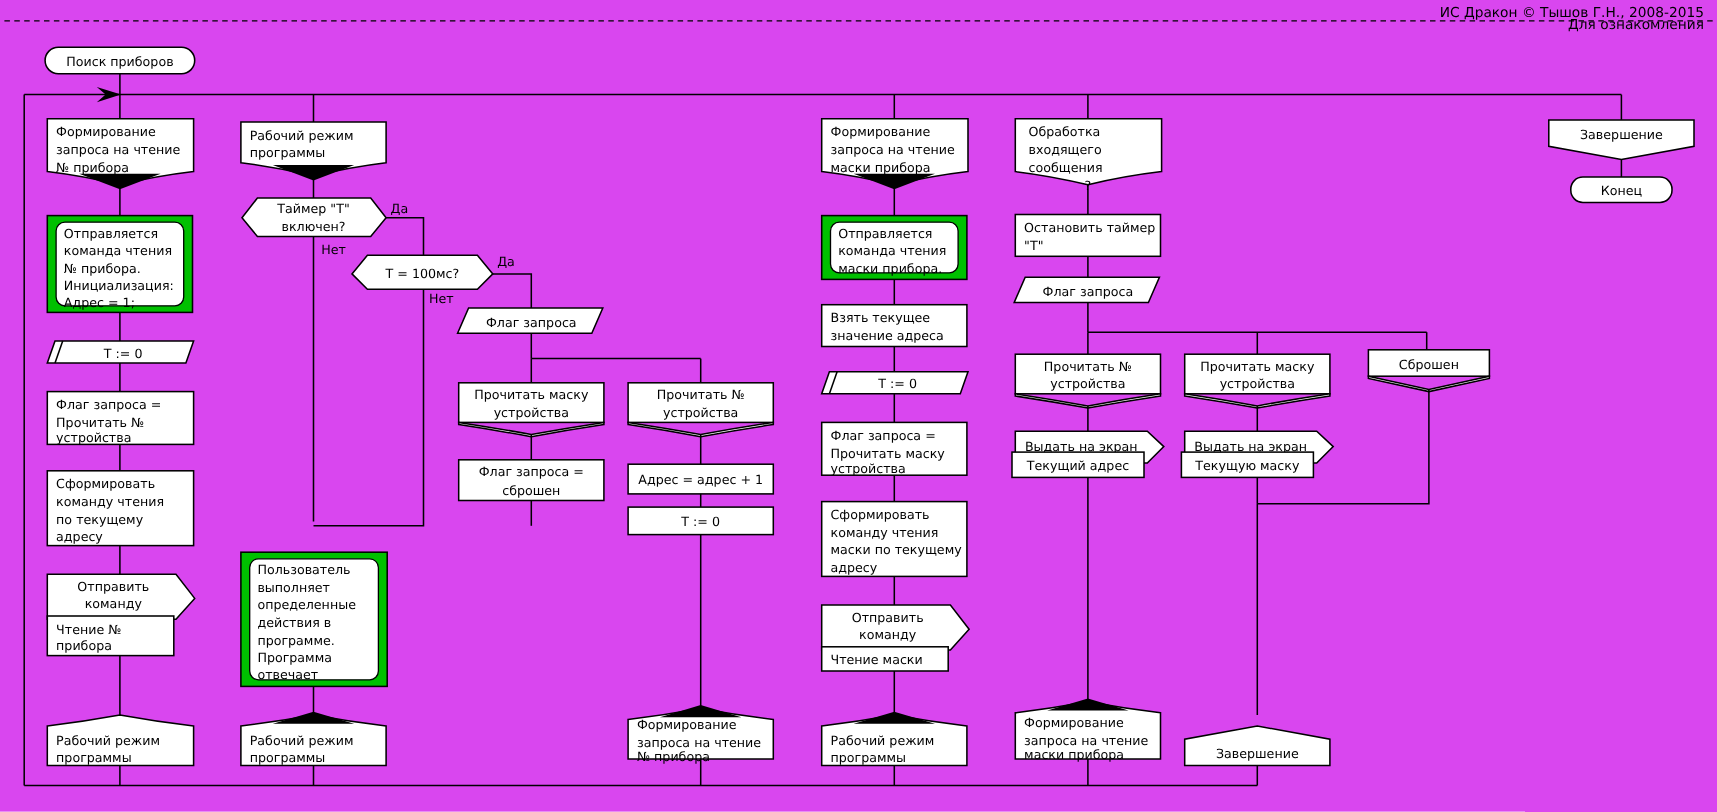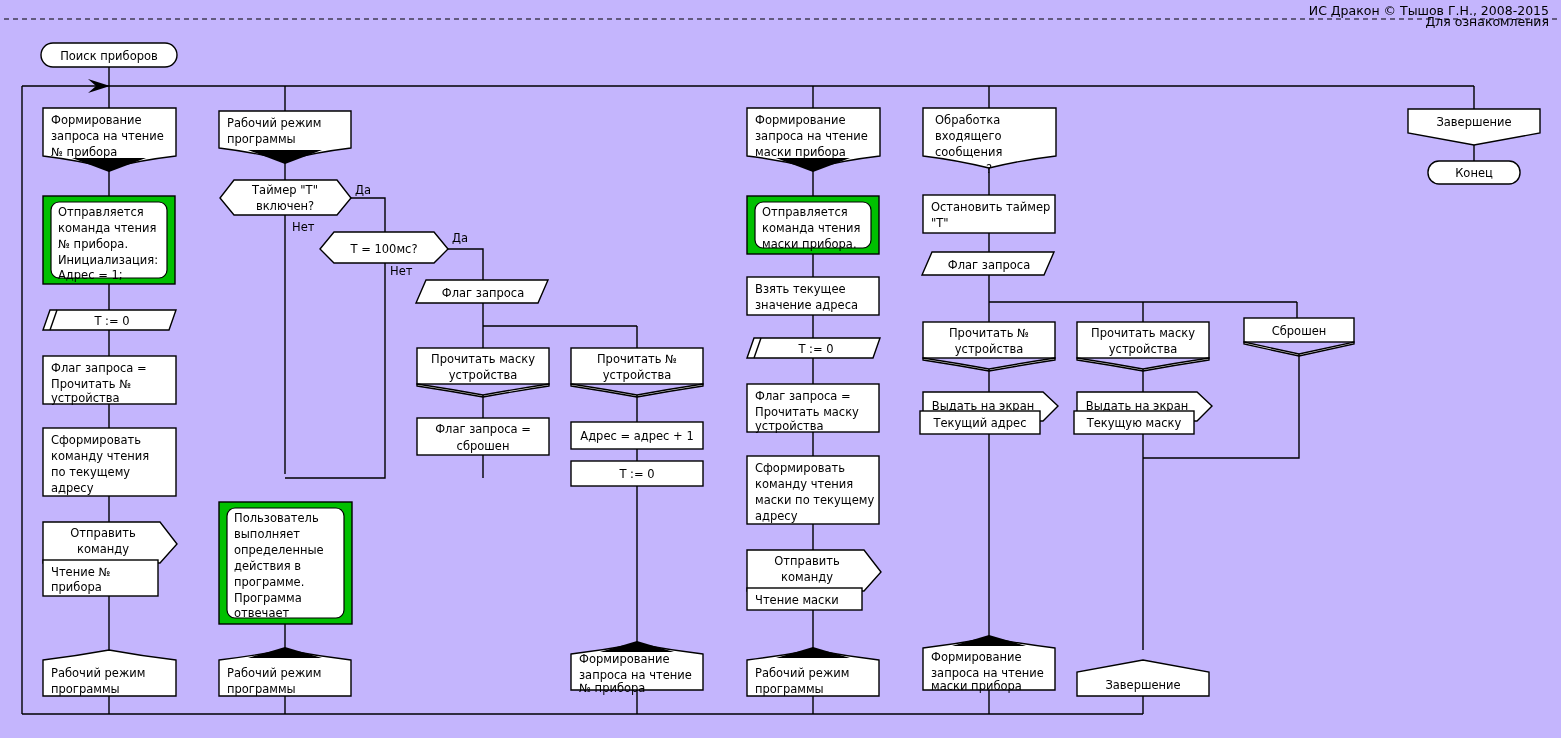--- a/index.html
+++ b/index.html
@@ -1,16 +1,16 @@
 <!DOCTYPE html>
 <html><head>
 <meta charset="utf-8">
 <style>
   html,body{margin:0;padding:0;background:#fff;}
-  #page{position:relative;width:1561px;height:738px;background:#c4b5fd;overflow:hidden;
+  #page{position:relative;width:1561px;height:738px;background:#d946ef;overflow:hidden;
         font-family:"DejaVu Sans","Liberation Sans",sans-serif;}
   #page svg{position:absolute;left:0;top:0;width:1561px;height:738px;}
   .hdr{position:absolute;right:12px;font-size:12.5px;color:#000;white-space:nowrap;}
   #hdr1{top:3px;}
   #hdr2{top:14px;}
   text{font-family:"DejaVu Sans","Liberation Sans",sans-serif;font-size:11.5px;fill:#000;}
   text.c{text-anchor:middle;}
   text.l{text-anchor:start;}
   .shape{fill:#ffffff;stroke:#000000;stroke-width:1.4;}
   .line{stroke:#000000;stroke-width:1.4;fill:none;}

